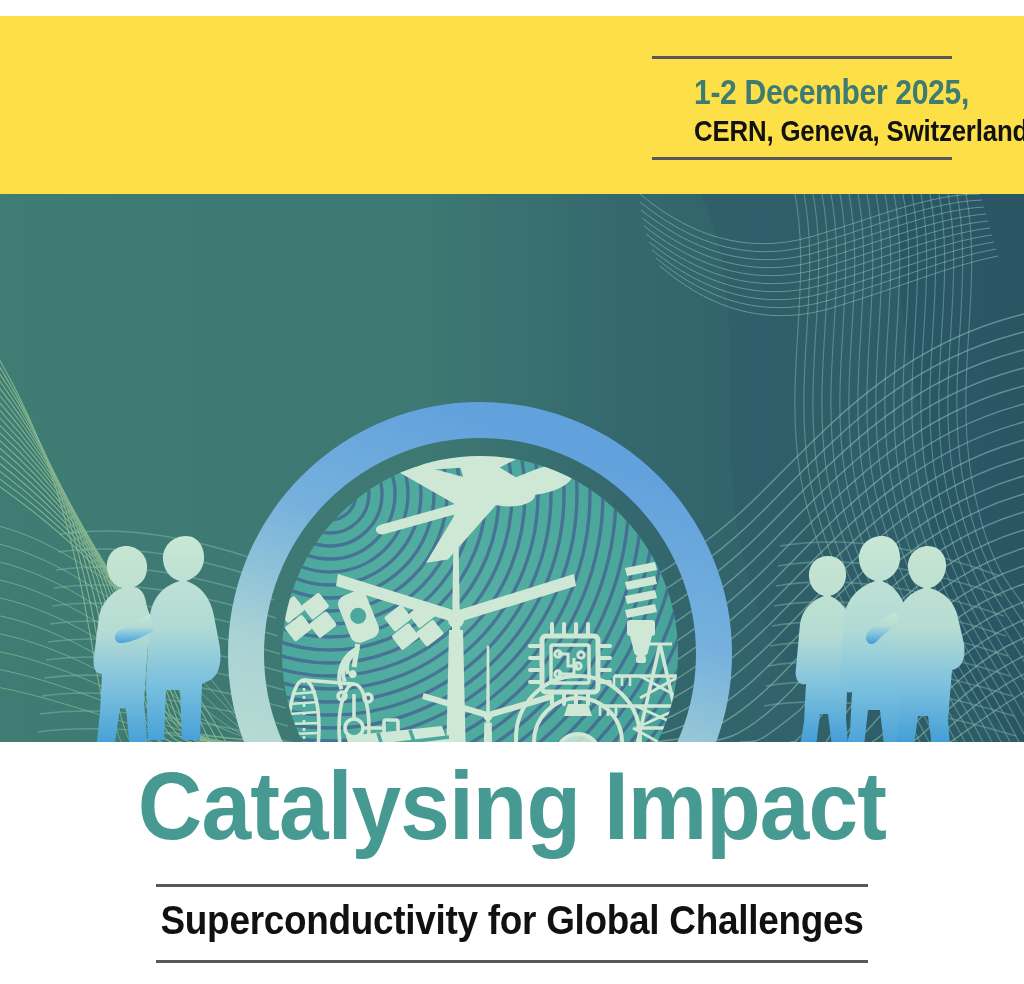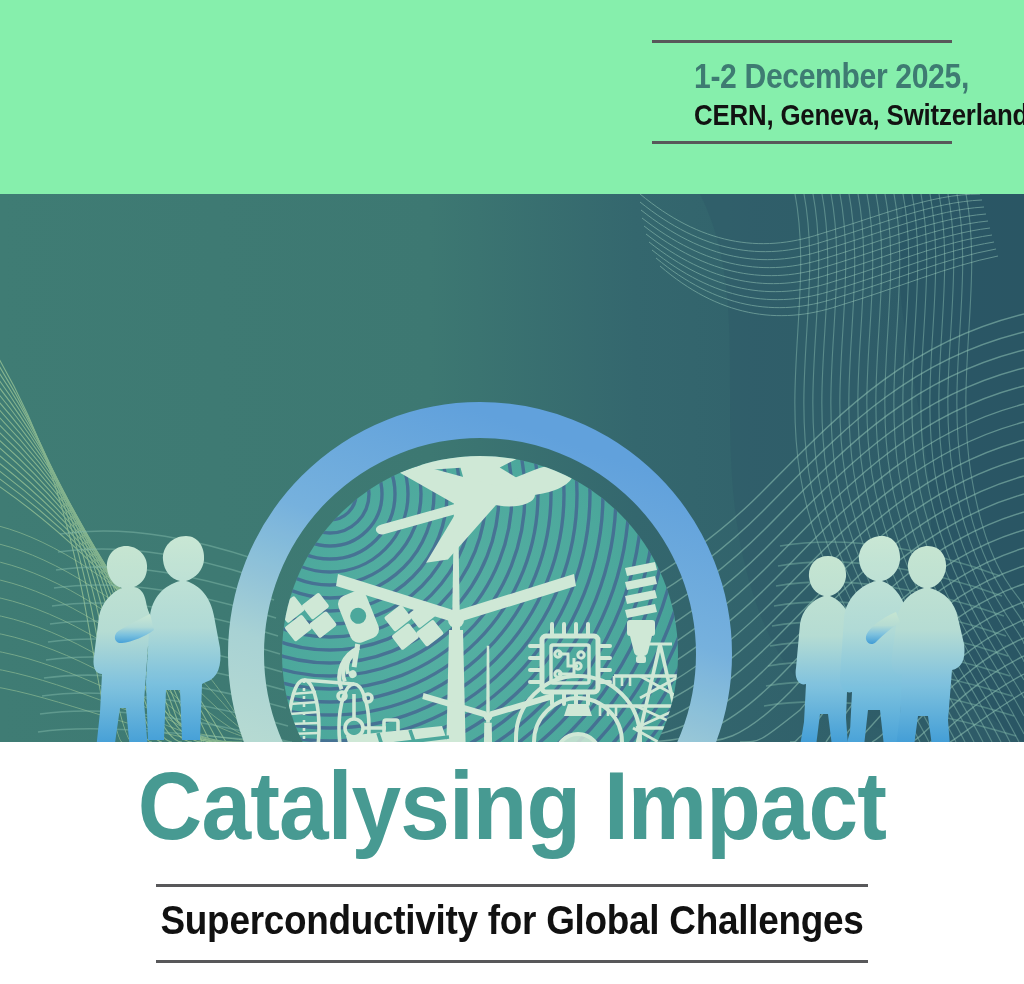--- a/index.html
+++ b/index.html
@@ -5,21 +5,21 @@
   html,body{margin:0;padding:0;background:#ffffff;}
   body{
     width:1024px;height:984px;overflow:hidden;
     font-family:"Liberation Sans", sans-serif;
     -webkit-font-smoothing:antialiased;
   }
   .poster{position:relative;width:1024px;height:984px;background:#fff;}
 
   
   .header{
-    position:absolute;left:0;top:0;width:1024px;height:194px;background:#86efac;
+    position:absolute;left:0;top:16px;width:1024px;height:194px;background:#fde047;
   }
   .header-block{
     position:absolute;right:72px;top:40px;width:300px;text-align:right;
   }
   .hrule{
     height:3px;background:#58585a;width:100%;
   }
   .hrule.top{margin-bottom:14px;}
   .hrule.bottom{margin-top:10px;}
   .date-line{

